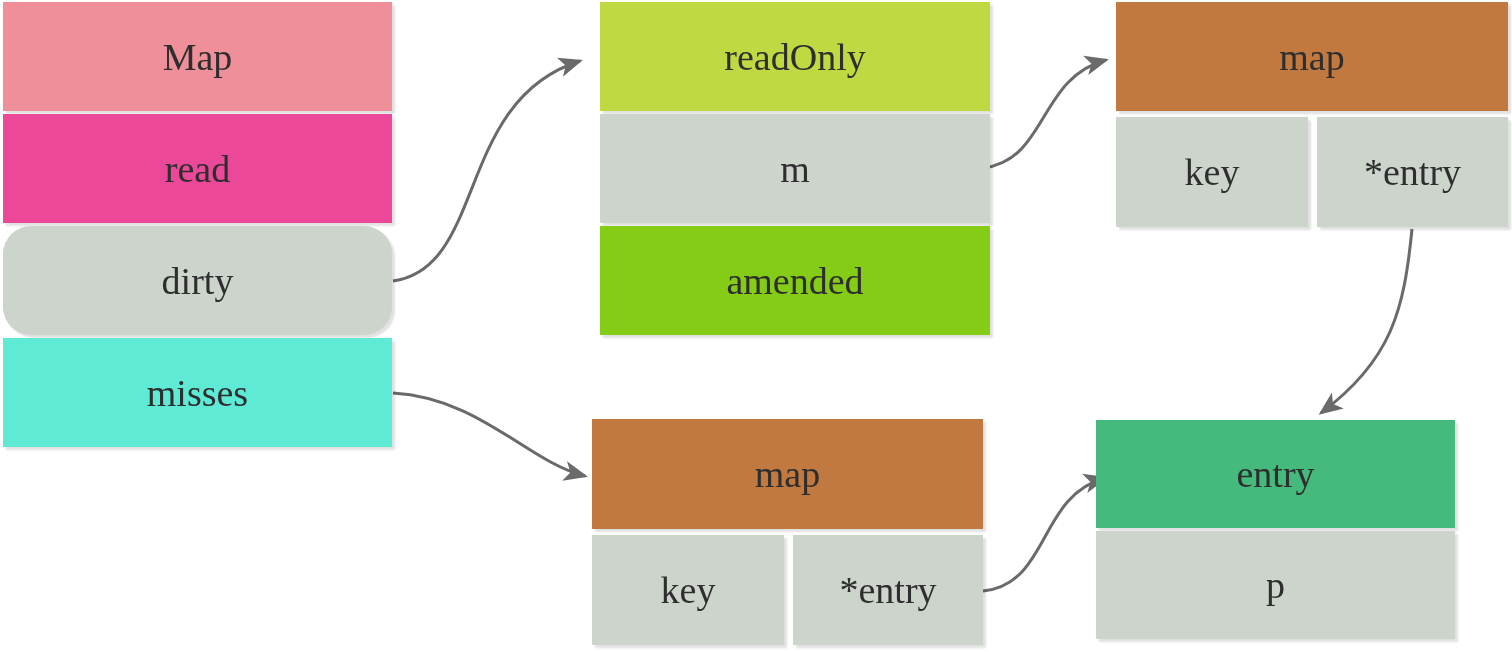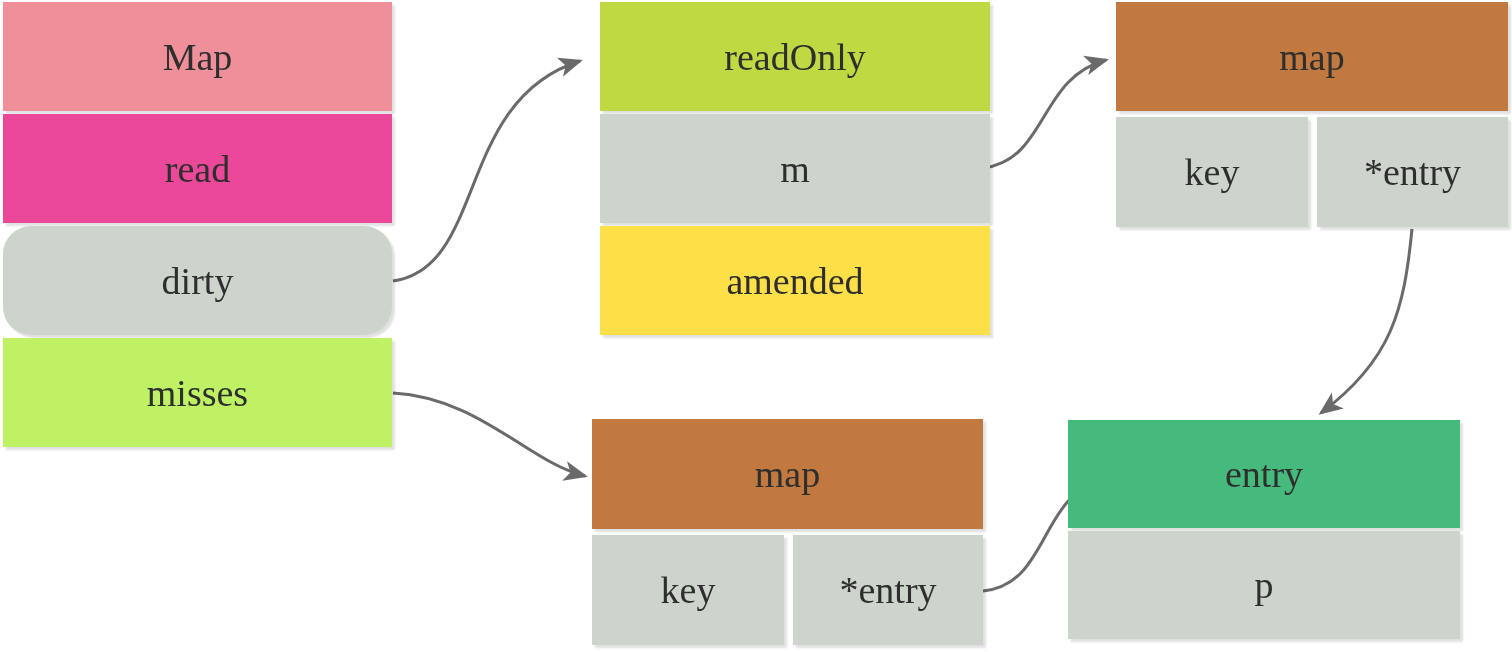--- a/index.html
+++ b/index.html
@@ -35,21 +35,21 @@
   #node-map-top .cell.c1 { width: 192px; }
   #node-map-top .cell.c2 { width: 191px; }
   
   #node-map-bottom { left: 592px; top: 419px; width: 391px; }
   #node-map-bottom .hdr { width: 100%; height: 110px; margin-bottom: 6px; }
   #node-map-bottom .cells { display: flex; gap: 9px; }
   #node-map-bottom .cell { height: 110px; }
   #node-map-bottom .cell.c1 { width: 192px; }
   #node-map-bottom .cell.c2 { width: 190px; }
   
-  #node-entry-struct { left: 1068px; top: 420px; width: 392px; }
+  #node-entry-struct { left: 1096px; top: 420px; width: 359px; }
   #node-entry-struct .seg { width: 100%; height: 108px; margin-bottom: 3px; }
 
   .arrows {
     position: absolute;
     left: 0; top: 0;
     width: 1512px; height: 652px;
     pointer-events: none;
   }
   .arrows path { fill: none; stroke-width: 3px; }
 </style>
@@ -68,27 +68,27 @@
     <path d="M 983 168 C 1048 160 1038 78 1106 60" marker-end="url(#ah)" style="stroke: rgb(106, 106, 106);"></path>
     <path d="M 1412 229 C 1404 310 1392 360 1321 413" marker-end="url(#ah)" style="stroke: rgb(106, 106, 106);"></path>
     <path d="M 393 393 C 480 398 528 462 585 476" marker-end="url(#ah)" style="stroke: rgb(106, 106, 106);"></path>
     <path d="M 983 591 C 1050 584 1038 496 1105 478" marker-end="url(#ah)" style="stroke: rgb(106, 106, 106);"></path>
   </svg>
 
   <div class="node" id="node-map-struct">
     <div class="seg hdr" style="background-color: rgb(238, 143, 153);">Map</div>
     <div class="seg" style="background-color: #ec4899;">read</div>
     <div class="seg" style="background-color: rgb(205, 212, 204); border-radius: 28px;">dirty</div>
-    <div class="seg" style="background-color: #bef264;">misses</div>
+    <div class="seg" style="background-color: #5eead4;">misses</div>
   </div>
 
   <div class="node" id="node-readonly-struct">
     <div class="seg hdr" style="background-color: rgb(191, 217, 66);">readOnly</div>
     <div class="seg" style="background-color: rgb(205, 212, 204);">m</div>
-    <div class="seg" style="background-color: #fde047;">amended</div>
+    <div class="seg" style="background-color: #84cc16;">amended</div>
   </div>
 
   <div class="node" id="node-map-top">
     <div class="seg hdr" style="background-color: rgb(193, 121, 63);">map</div>
     <div class="cells">
       <div class="seg cell c1" style="background-color: rgb(205, 212, 204);">key</div>
       <div class="seg cell c2" style="background-color: rgb(205, 212, 204);">*entry</div>
     </div>
   </div>
 

